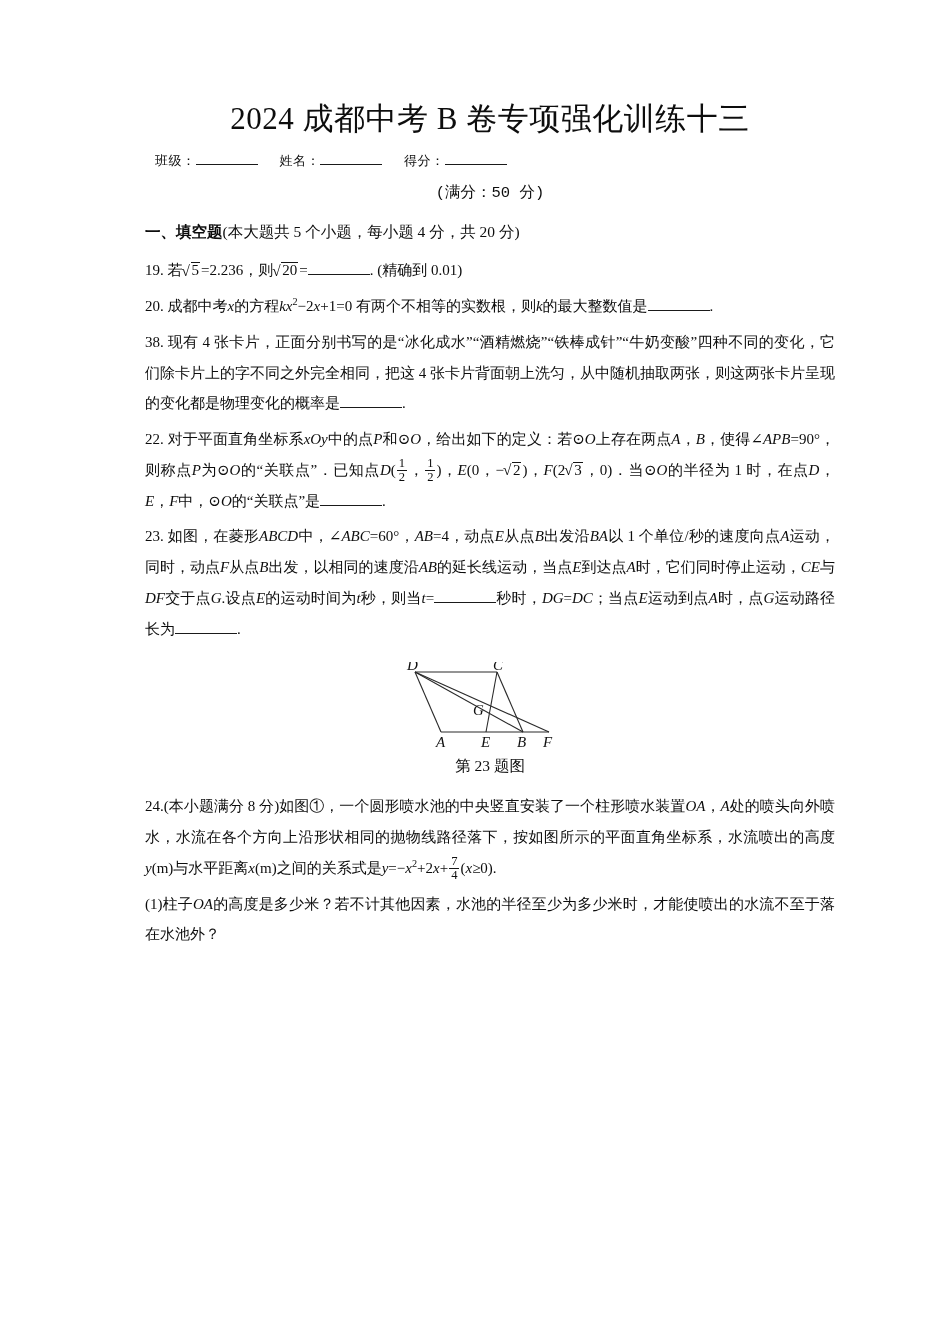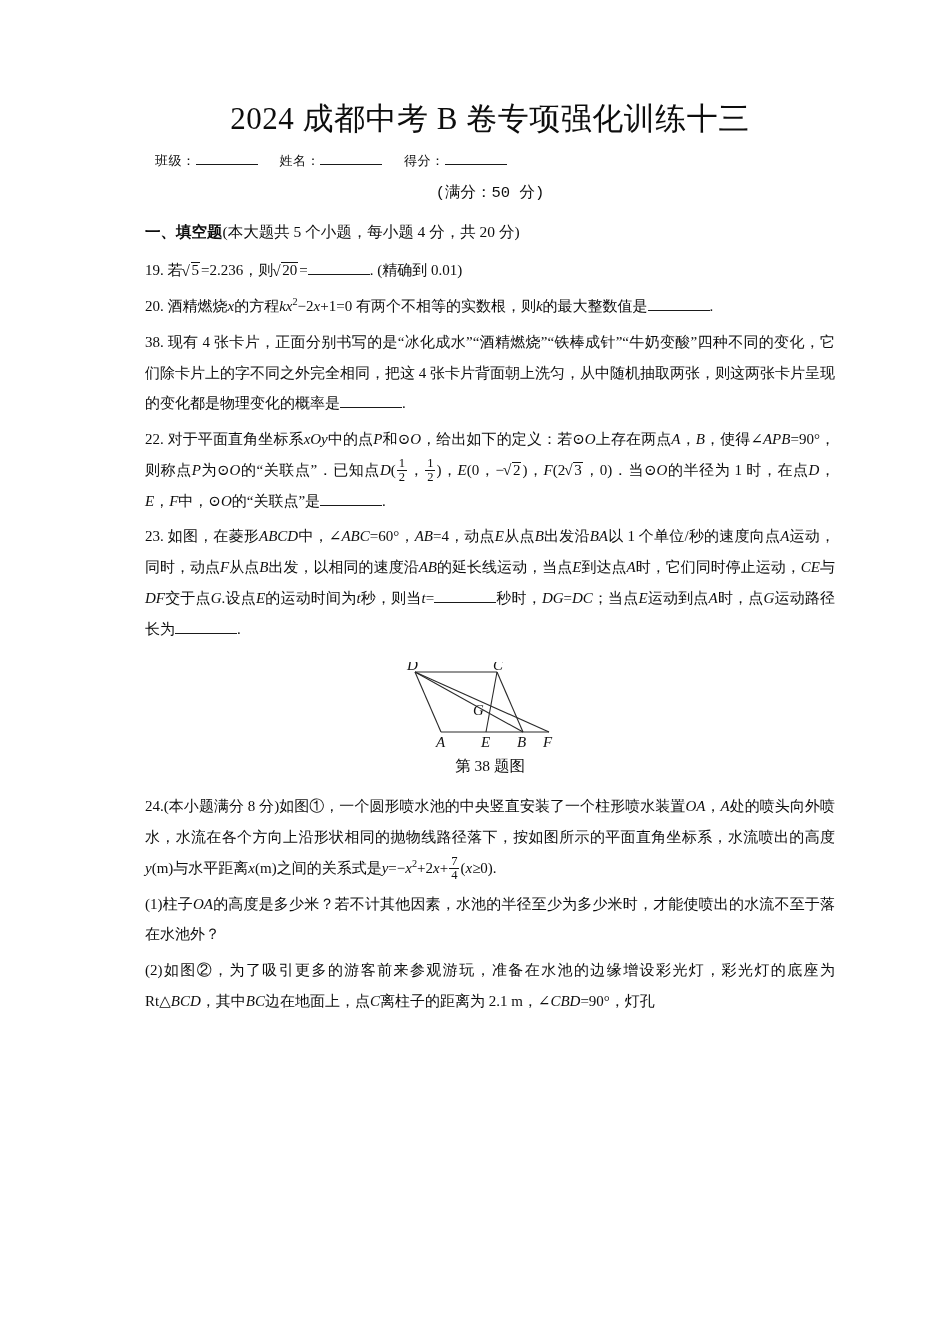--- a/index.html
+++ b/index.html
@@ -169,21 +169,21 @@
       <span class="sec-strong">一、填空题</span><span>(本大题共 5 个小题，每小题 4 分，共 20 分)</span>
     </div>
 
     <p class="q">
       <span>19.</span>
       <span>若</span><span class="rad"><span class="radicand mn">5</span></span><span>=2.236，则</span><span class="rad"><span class="radicand mn">20</span></span><span>=</span><span class="ans-blank"></span><span>. (精确到 0.01)</span>
     </p>
 
     <p class="q">
       <span>20.</span>
-      <span>酒精燃烧</span><span class="mi">x</span><span>的方程</span><span class="mi">k</span><span class="mi">x</span><sup class="pw">2</sup><span>−2</span><span class="mi">x</span><span>+1=0 有两个不相等的实数根，则</span><span class="mi">k</span><span>的最大整数值是</span><span class="ans-blank"></span><span>.</span>
+      <span>成都中考</span><span class="mi">x</span><span>的方程</span><span class="mi">k</span><span class="mi">x</span><sup class="pw">2</sup><span>−2</span><span class="mi">x</span><span>+1=0 有两个不相等的实数根，则</span><span class="mi">k</span><span>的最大整数值是</span><span class="ans-blank"></span><span>.</span>
     </p>
 
     <p class="q">
       <span>38.</span>
       <span>现有 4 张卡片，正面分别书写的是“冰化成水”“酒精燃烧”“铁棒成针”“牛奶变酸”四种不同的变化，它们除卡片上的字不同之外完全相同，把这 4 张卡片背面朝上洗匀，从中随机抽取两张，则这两张卡片呈现的变化都是物理变化的概率是</span><span class="ans-blank"></span><span>.</span>
     </p>
 
     <p class="q">
       <span>22.</span>
       <span>对于平面直角坐标系</span><span class="mi">xOy</span><span>中的点</span><span class="mi">P</span><span>和⊙</span><span class="mi">O</span><span>，给出如下的定义：若⊙</span><span class="mi">O</span><span>上存在两点</span><span class="mi">A</span><span>，</span><span class="mi">B</span><span>，使得∠</span><span class="mi">APB</span><span>=90°，则称点</span><span class="mi">P</span><span>为⊙</span><span class="mi">O</span><span>的“关联点”．已知点</span><span class="mi">D</span><span>(</span><span class="frac"><span class="num">1</span><span class="den">2</span></span><span>，</span><span class="frac"><span class="num">1</span><span class="den">2</span></span><span>)，</span><span class="mi">E</span><span>(0，−</span><span class="rad"><span class="radicand mn">2</span></span><span>)，</span><span class="mi">F</span><span>(2</span><span class="rad"><span class="radicand mn">3</span></span><span>，0)．</span><span>当⊙</span><span class="mi">O</span><span>的半径为 1 时，在点</span><span class="mi">D</span><span>，</span><span class="mi">E</span><span>，</span><span class="mi">F</span><span>中，⊙</span><span class="mi">O</span><span>的“关联点”是</span><span class="ans-blank"></span><span>.</span>
@@ -210,29 +210,26 @@
 
         <text x="6" y="8">D</text>
         <text x="92" y="8">C</text>
         <text x="72" y="53">G</text>
         <text x="35" y="85">A</text>
         <text x="80" y="85">E</text>
         <text x="116" y="85">B</text>
         <text x="142" y="85">F</text>
       </svg>
     </div>
-    <div class="fig-caption">第 38 题图</div>
+    <div class="fig-caption">第 23 题图</div>
 
 
     <p class="q">
       <span>24.</span><span>(本小题满分 8 分)如图①，一个圆形喷水池的中央竖直安装了一个柱形喷水装置</span><span class="mi">OA</span><span>，</span><span class="mi">A</span><span>处的喷头向外喷水，水流在各个方向上沿形状相同的抛物线路径落下，按如图所示的平面直角坐标系，水流喷出的高度</span><span class="mi">y</span><span>(m)与水平距离</span><span class="mi">x</span><span>(m)之间的关系式是</span><span class="mi">y</span><span>=−</span><span class="mi">x</span><sup class="pw">2</sup><span>+2</span><span class="mi">x</span><span>+</span><span class="frac"><span class="num">7</span><span class="den">4</span></span><span>(</span><span class="mi">x</span><span>≥0).</span>
     </p>
 
     <p class="q">
       <span>(1)</span><span>柱子</span><span class="mi">OA</span><span>的高度是多少米？若不计其他因素，水池的半径至少为多少米时，才能使喷出的水流不至于落在水池外？</span>
     </p>
 
-    <p class="q">
-      <span>(2)</span><span>如图②，为了吸引更多的游客前来参观游玩，准备在水池的边缘增设彩光灯，彩光灯的底座为 Rt△</span><span class="mi">BCD</span><span>，其中</span><span class="mi">BC</span><span>边在地面上，点</span><span class="mi">C</span><span>离柱子的距离为 2.1 m，∠</span><span class="mi">CBD</span><span>=90°，灯孔</span>
-    </p>
 
   </div>
 </div>
 
 </body></html>

